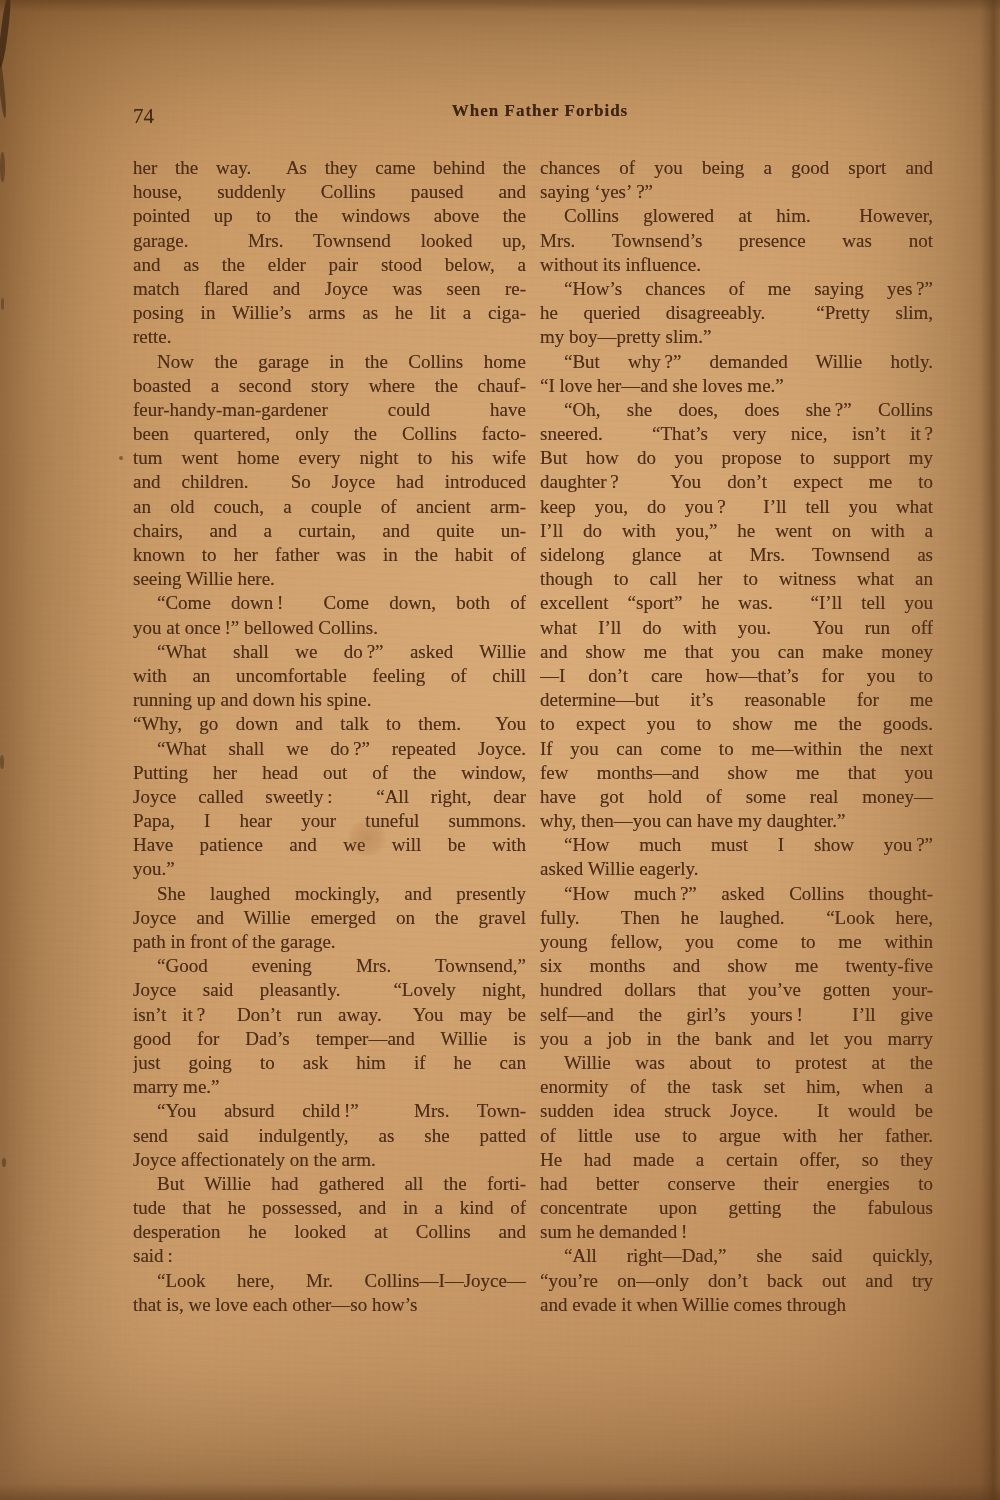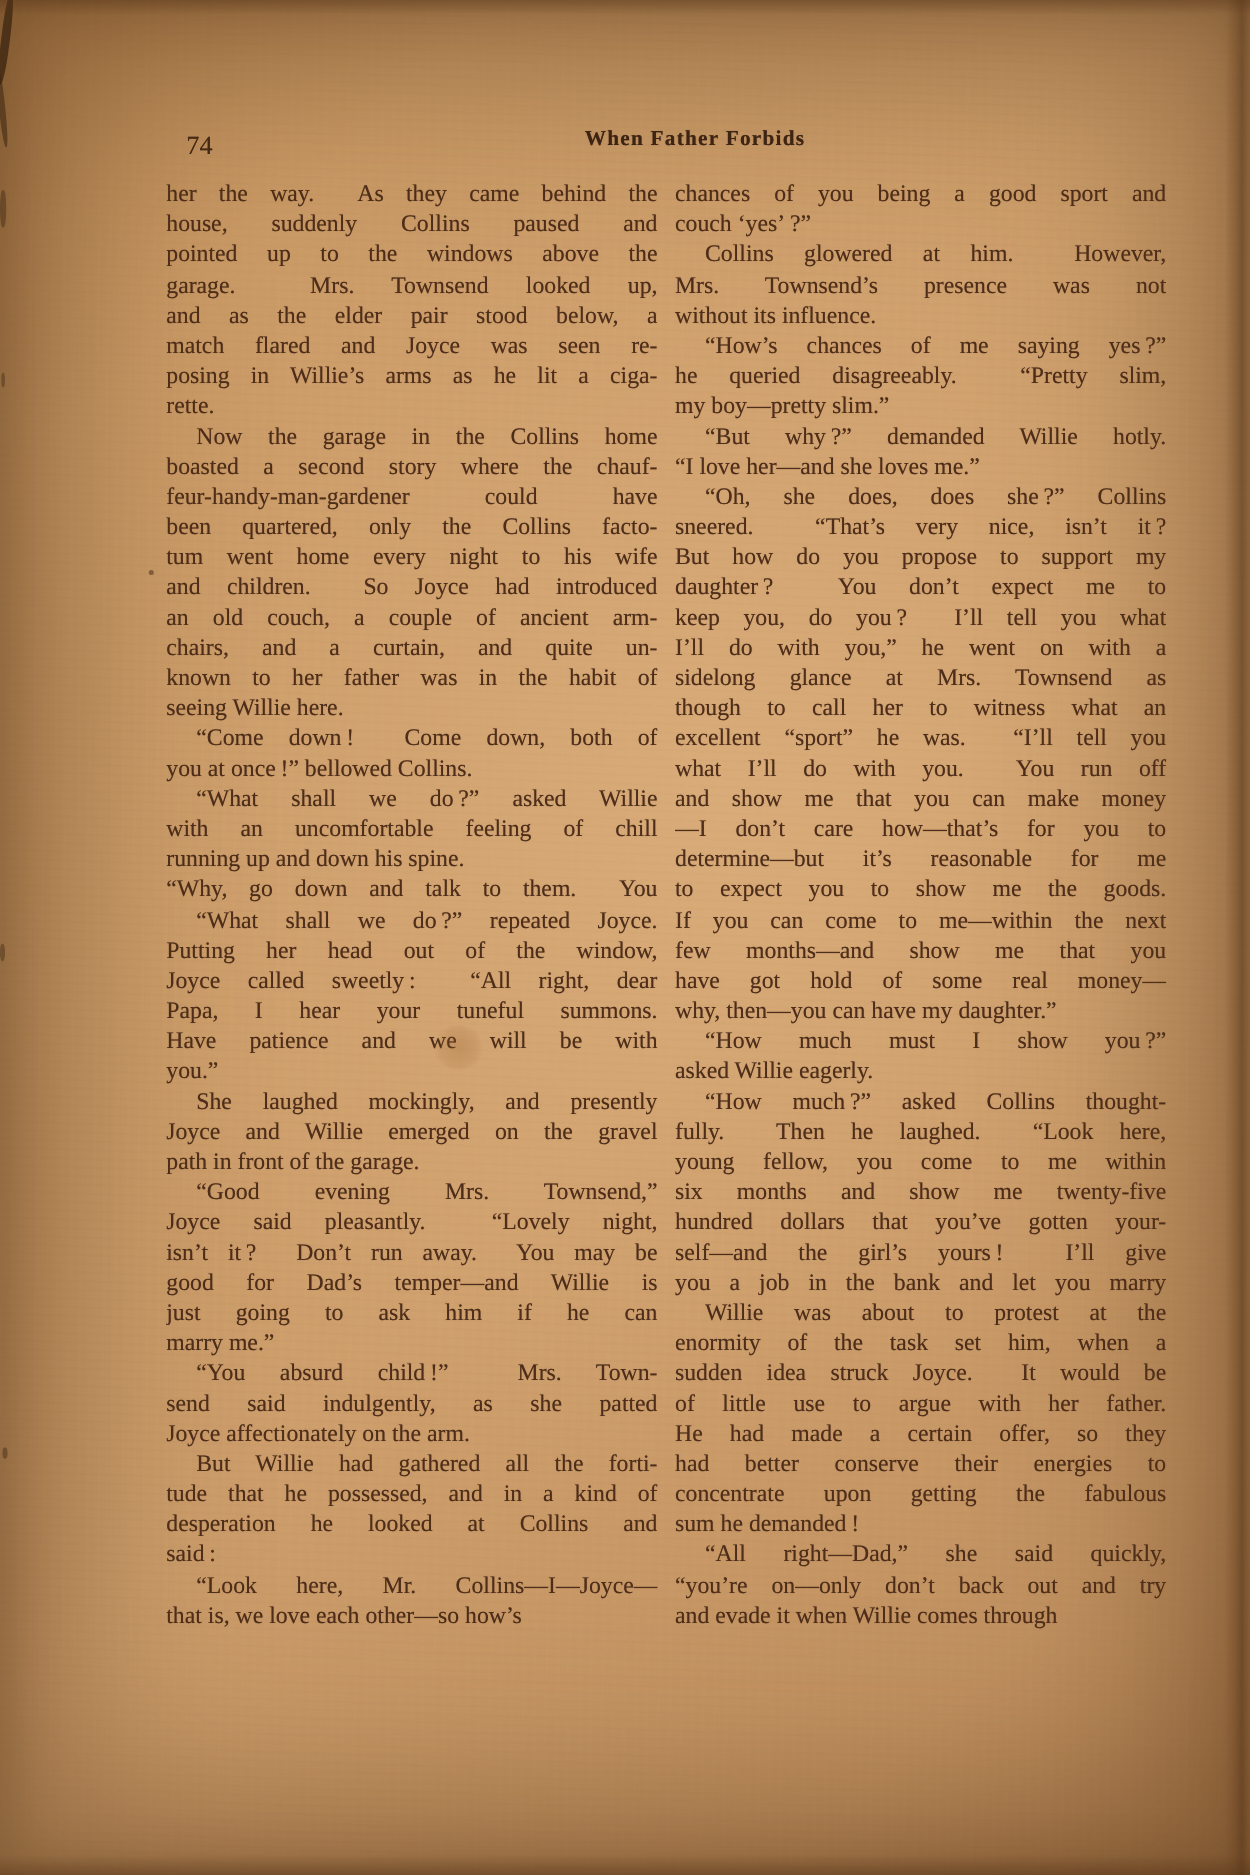--- a/index.html
+++ b/index.html
@@ -35,28 +35,28 @@
   .m3{left:0;top:152px;width:5px;height:30px;opacity:.42;}
   .m4{left:1px;top:298px;width:3px;height:12px;opacity:.38;}
   .m5{left:0;top:755px;width:4px;height:14px;opacity:.40;}
   .m6{left:2px;top:1158px;width:4px;height:9px;opacity:.42;}
   .speck{position:absolute;background:#3a2413;border-radius:50%;pointer-events:none;}
   .s1{left:119px;top:456px;width:4px;height:4px;opacity:.5;}
   .stain{position:absolute;border-radius:50%;pointer-events:none;
     background:radial-gradient(circle, rgba(150,95,45,.28) 0%, rgba(150,95,45,.12) 55%, rgba(0,0,0,0) 75%);}
   .st1{left:347px;top:820px;width:40px;height:36px;}
 
-  .header{position:absolute;top:101px;left:16px;width:828px;height:34px;}
+  .header{position:absolute;top:101px;left:0;width:828px;height:34px;}
   .page-number{position:absolute;left:133px;top:3px;font-size:21px;color:#432817;
     text-shadow:0 0 .5px rgba(67,40,23,.6);}
   .page-title{position:absolute;left:540px;top:0;transform:translateX(-50%);
     font-size:17px;font-weight:700;letter-spacing:1px;color:#3c2313;white-space:nowrap;
     text-shadow:0 0 .6px rgba(60,35,19,.65);}
 
-  .columns{position:absolute;top:144px;left:133px;width:812px;display:flex;gap:14px;}
+  .columns{position:absolute;top:156px;left:133px;width:812px;display:flex;gap:14px;}
   .col{width:393px;}
   .para{margin:0;}
   .line{
     font-size:19px;line-height:24.2px;height:24.2px;overflow:hidden;
     text-align:justify;text-align-last:justify;
     text-shadow:0 0 .55px rgba(78,46,26,.55);
   }
   .line.lastline{text-align-last:left;}
   .line.indent{padding-left:24px;}
 </style>
@@ -139,21 +139,21 @@
           <div class="line lastline">said :</div>
         </div>
         <div class="para">
           <div class="line indent">“Look here, Mr. Collins—I—Joyce—</div>
           <div class="line lastline">that is, we love each other—so how’s</div>
         </div>
       </div>
     <div class="col">
         <div class="para">
           <div class="line">chances of you being a good sport and</div>
-          <div class="line lastline">couch ‘yes’ ?”</div>
+          <div class="line lastline">saying ‘yes’ ?”</div>
         </div>
         <div class="para">
           <div class="line indent">Collins glowered at him.&nbsp; However,</div>
           <div class="line">Mrs. Townsend’s presence was not</div>
           <div class="line lastline">without its influence.</div>
         </div>
         <div class="para">
           <div class="line indent">“How’s chances of me saying yes ?”</div>
           <div class="line">he queried disagreeably.&nbsp; “Pretty slim,</div>
           <div class="line lastline">my boy—pretty slim.”</div>

